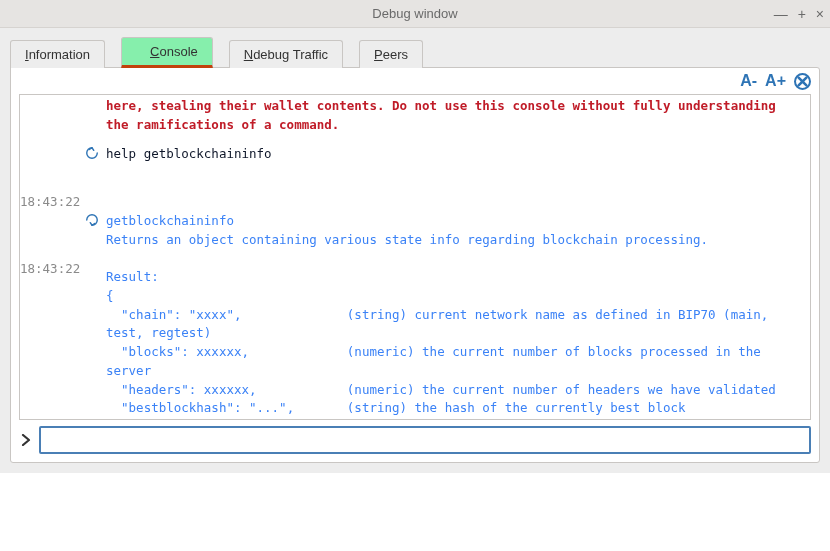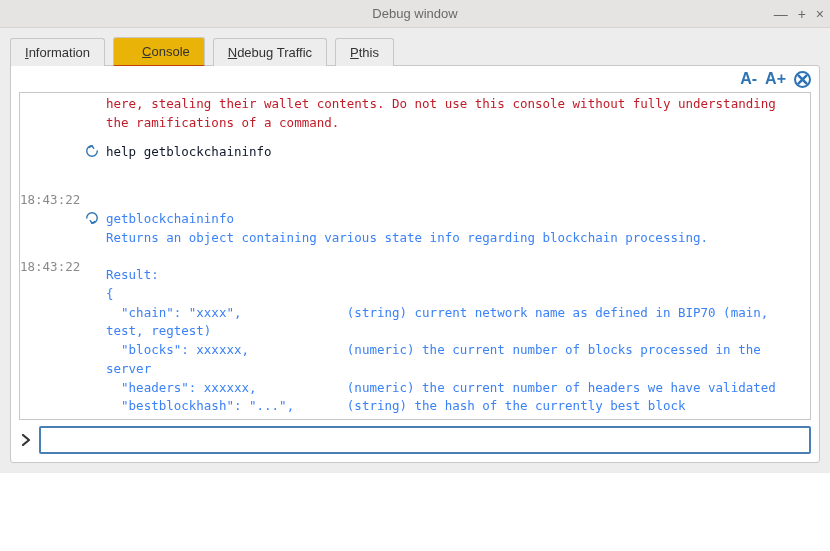--- a/index.html
+++ b/index.html
@@ -2,36 +2,36 @@
 <html><head>
 <meta charset="utf-8">
 <style>
   * { box-sizing: border-box; }
   html, body { margin: 0; padding: 0; font-family: -apple-system, "Segoe UI", Arial, sans-serif; font-size: 13px; color: #333; background: #fff; }
   .window { width: 830px; height: 473px; display: flex; flex-direction: column; background: #ededed; }
   .titlebar { height: 28px; background: #e6e4e2; display: flex; align-items: center; border-bottom: 1px solid #d6d3d0; position: relative; }
   .titlebar .title { flex: 1; text-align: center; color: #6a6a6a; font-size: 13px; font-weight: 500; }
   .titlebar .controls { position: absolute; right: 6px; top: 0; height: 100%; display: flex; align-items: center; gap: 10px; color: #6a6a6a; }
   .titlebar .controls span { cursor: pointer; font-size: 14px; line-height: 1; }
-  .tabbar { display: flex; align-items: flex-end; padding: 8px 10px 0 10px; gap: 8px; background: #ededed; }
+  .tabbar { display: flex; align-items: flex-end; padding: 8px 10px 0 10px; gap: 16px; background: #ededed; }
   .tab { padding: 6px 14px 6px 14px; border: 1px solid #c9c6c3; border-bottom: none; background: #ededed; color: #333; font-size: 13px; border-radius: 3px 3px 0 0; margin-right: 0px; position: relative; top: 1px; }
-  .tab.active { background: #eab308; border-bottom: 1px solid #c2410c; z-index: 2; padding-left: 28px; }
+  .tab.active { background: #86efac; border-bottom: 3px solid #c2410c; z-index: 2; padding-left: 28px; }
   .tabpane { flex: 1; background: #fff; margin: 0 10px 10px 10px; border: 1px solid #c9c6c3; border-radius: 0 3px 3px 3px; display: flex; flex-direction: column; overflow: hidden; }
   .tab span.u { text-decoration: underline; }
   .toolbar { display: flex; justify-content: flex-end; align-items: center; gap: 8px; padding: 4px 8px 4px 8px; }
   .toolbar .btn { color: #2e74b5; font-weight: bold; cursor: pointer; font-size: 16px; }
   .toolbar .circle-x { width: 17px; height: 17px; border: 2px solid #2e74b5; border-radius: 50%; display: inline-flex; align-items: center; justify-content: center; font-size: 11px; color: #2e74b5; font-weight: bold; line-height: 1; }
   .console-scroll { flex: 1; overflow-y: scroll; border: 1px solid #c9c6c3; margin: 0 8px 6px 8px; background: #fff; font-family: "DejaVu Sans Mono", Menlo, Consolas, monospace; font-size: 12.5px; line-height: 1.5; }
   .console-inner { padding: 2px 6px 4px 0; }
   .row { display: flex; align-items: flex-start; }
   .ts { width: 58px; min-width: 58px; text-align: right; color: #8a8a8a; padding-top: 0px; margin-top: 48px; }
   .ico { width: 28px; min-width: 28px; display: flex; justify-content: center; padding-top: 1px; }
   .ico svg { width: 14px; height: 14px; }
   .msg { flex: 1; white-space: pre-wrap; word-break: break-word; padding-right: 4px; }
-  .warn { color: #c01c28; font-weight: normal; }
+  .warn { color: #c01c28; font-weight: bold; }
   .cmd { color: #0f172a; }
   .reply { color: #3b82f6; }
   .input-row { display: flex; align-items: center; margin: 0 8px 8px 8px; gap: 6px; }
   .prompt-glyph { font-weight: bold; color: #333; font-size: 15px; width: 14px; text-align: center; }
   .cmd-input { flex: 1; height: 28px; border: 2px solid #4a7fb5; border-radius: 2px; outline: none; padding: 2px 6px; font-family: "DejaVu Sans Mono", Menlo, Consolas, monospace; font-size: 13px; background: #fff; }
   
   .console-scroll::-webkit-scrollbar { width: 14px; }
   .console-scroll::-webkit-scrollbar-track { background: #f3f2f1; border-left: 1px solid #dedbd8; }
   .console-scroll::-webkit-scrollbar-thumb { background: #c9c6c3; }
 </style>
@@ -53,21 +53,21 @@
     <div class="tab">
       <span class="u">I</span><span>nformation</span>
     </div>
     <div class="tab active">
       <span class="u">C</span><span>onsole</span>
     </div>
     <div class="tab">
       <span class="u">N</span><span>debug Traffic</span>
     </div>
     <div class="tab">
-      <span class="u">P</span><span>this</span>
+      <span class="u">P</span><span>eers</span>
     </div>
   </div>
 
   <div class="tabpane">
 
     <div class="toolbar">
       <span class="btn">A-</span>
       <span class="btn">A+</span>
       <span class="circle-x">
         <svg viewBox="0 0 10 10">

